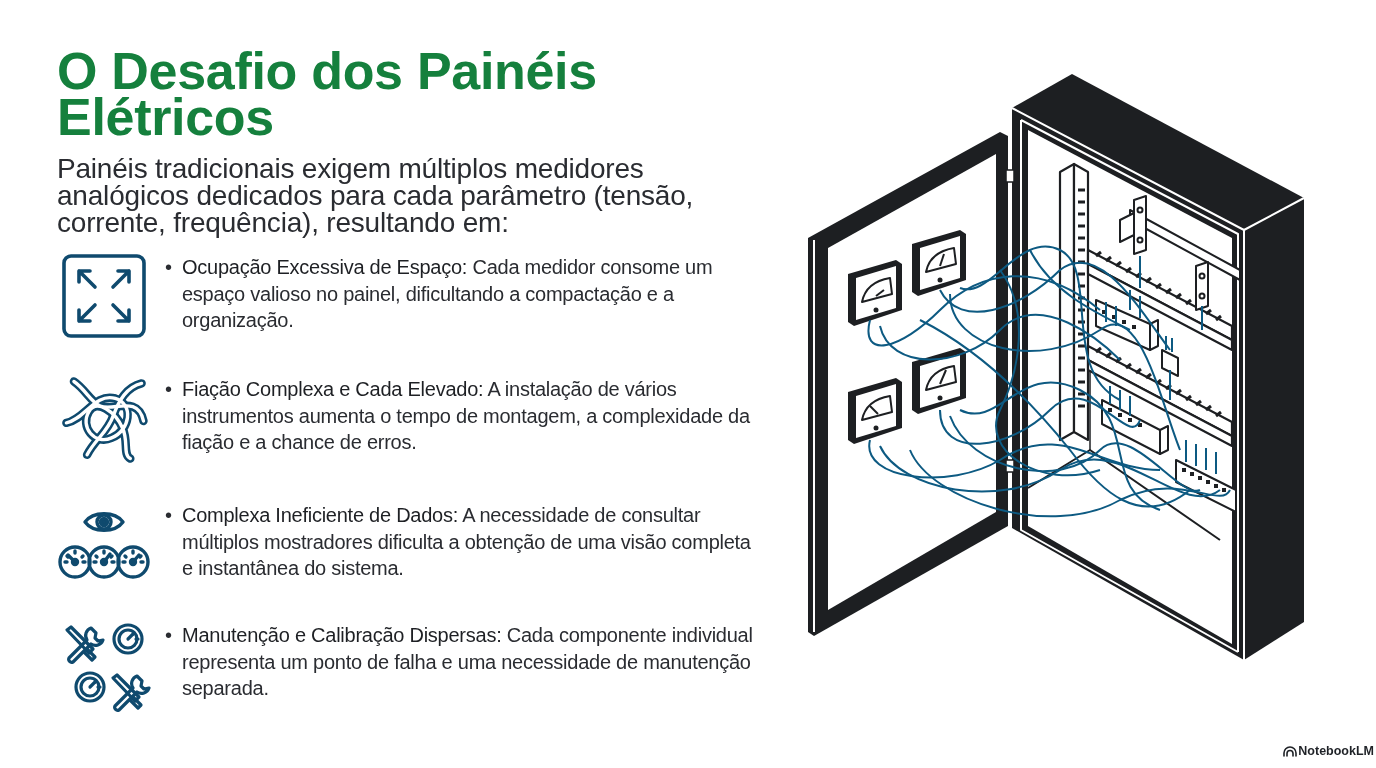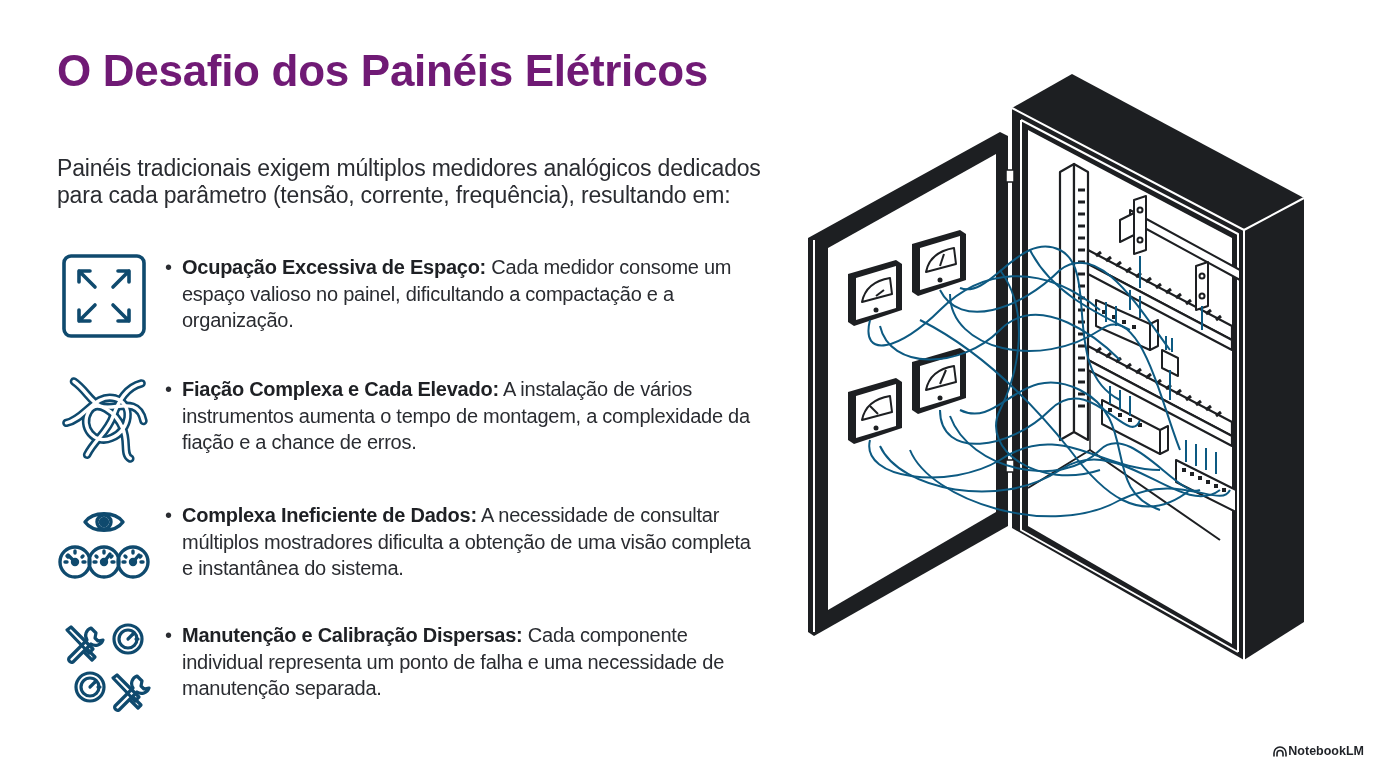--- a/index.html
+++ b/index.html
@@ -14,33 +14,33 @@
       overflow: hidden;
       font-family: "Liberation Sans", "DejaVu Sans", sans-serif;
       color: #1f2227;
     }
     .slide-title {
       position: absolute;
       left: 57px;
       top: 48px;
       width: 700px;
       margin: 0;
-      font-size: 44px;
+      font-size: 52px;
       line-height: 46px;
       font-weight: 700;
-      color: #701a75;
+      color: #15803d;
       letter-spacing: -0.3px;
     }
     .intro {
       position: absolute;
       left: 57px;
       top: 155px;
       width: 720px;
       margin: 0;
-      font-size: 23px;
+      font-size: 28px;
       line-height: 27px;
       color: #2a2c31;
       letter-spacing: -0.2px;
     }
     .item {
       position: absolute;
       left: 57px;
       width: 720px;
       height: 100px;
     }
@@ -61,31 +61,31 @@
       line-height: 26.5px;
       color: #2a2c31;
       letter-spacing: -0.25px;
     }
     .item .bullet {
       position: absolute;
       left: -17px;
       top: 0;
       font-size: 20px;
     }
-    .item .text b { font-weight: 700; color: #1e2024; }
+    .item .text b { font-weight: 400; color: #1e2024; }
     .illustration {
       position: absolute;
       left: 800px;
       top: 70px;
       width: 540px;
       height: 630px;
     }
     .brand {
       position: absolute;
-      right: 12px;
+      right: 2px;
       bottom: 10px;
       display: flex;
       align-items: center;
       font-size: 12.5px;
       font-weight: 700;
       color: #1f2227;
     }
     .brand svg { width: 16px; height: 12px; display: block; }
   </style>
 </head>

